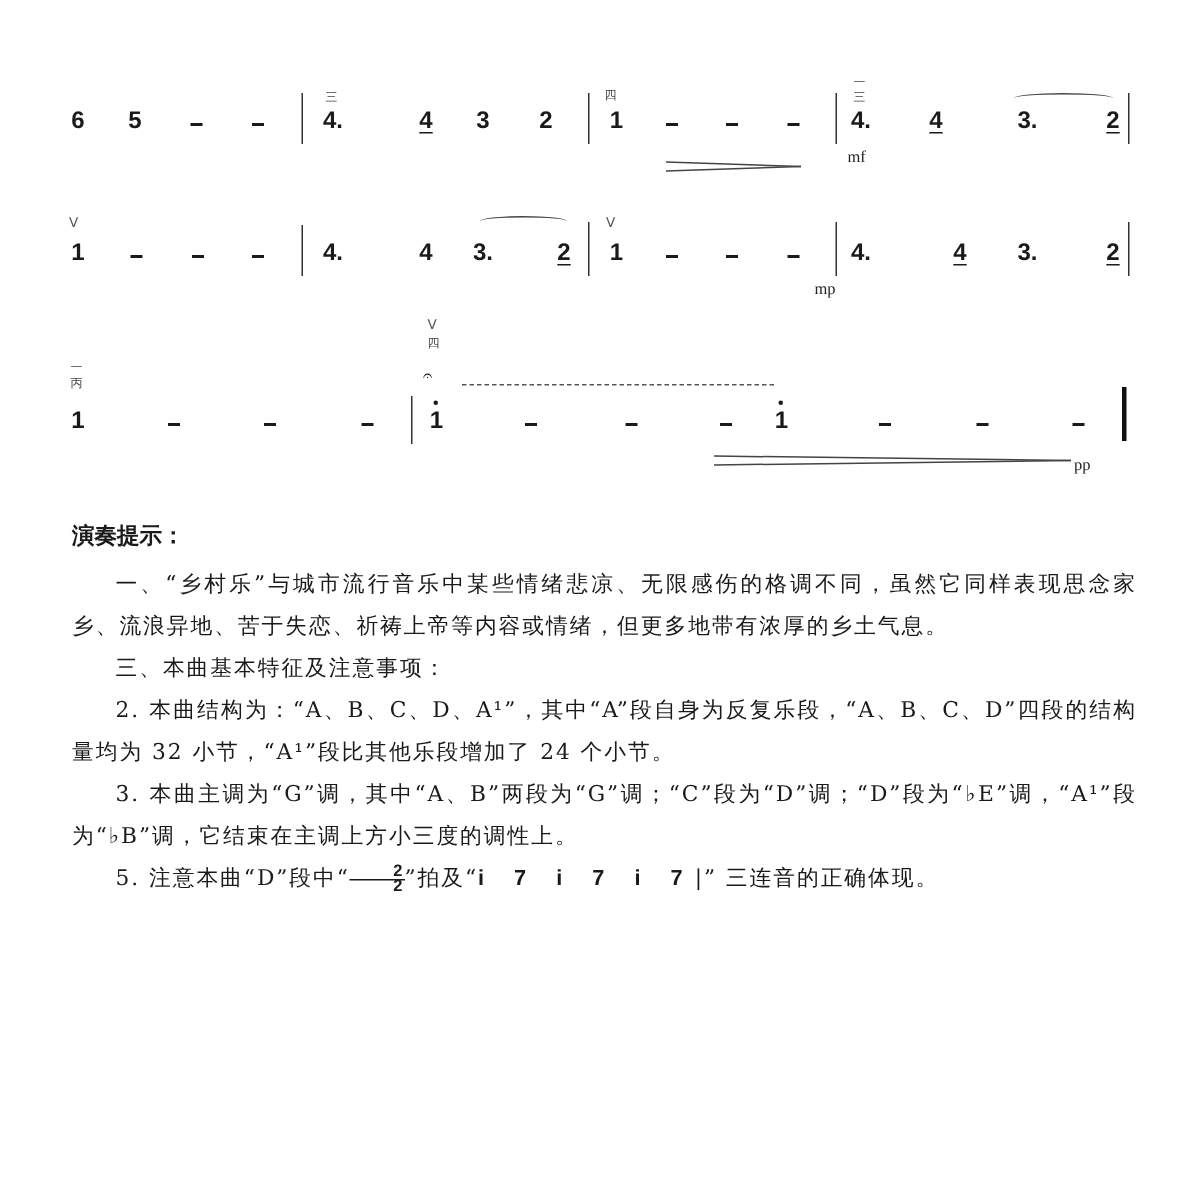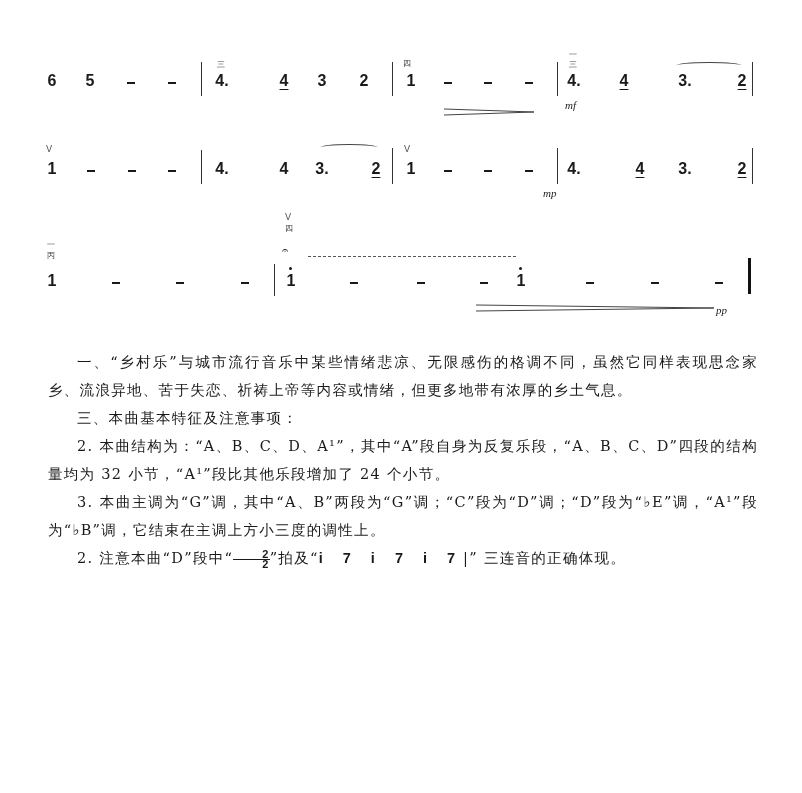--- a/index.html
+++ b/index.html
@@ -5,21 +5,21 @@
   html, body { margin: 0; padding: 0; background: #ffffff; }
   body { width: 802px; height: 793px; position: relative; overflow: hidden; color: #1a1a1a; }
   .score { position: absolute; left: 0; top: 0; width: 802px; height: 340px; }
   .note { position: absolute; font-family: "Liberation Sans", sans-serif; font-weight: bold; font-size: 16px; line-height: 18px; text-align: center; width: 16px; }
   .note.ul { text-decoration: underline; text-underline-offset: 3px; }
   .note .hi { position: absolute; left: 6px; top: -5px; width: 3px; height: 3px; border-radius: 50%; background: #1a1a1a; }
   .dash { position: absolute; width: 8px; height: 2px; background: #1a1a1a; }
   .bar { position: absolute; width: 1px; background: #333; }
   .bar.end { width: 3px; background: #111; }
   .mark { position: absolute; font-family: "DejaVu Serif", serif; font-size: 8px; color: #444; line-height: 9px; }
-  .dyn { position: absolute; font-family: "Liberation Serif", serif; font-style: italic; font-size: 11px; color: #222; }
+  .dyn { position: absolute; font-family: "Liberation Serif", serif; font-size: 11px; color: #222; }
   .breath { position: absolute; font-family: "DejaVu Sans", sans-serif; font-size: 9px; color: #555; }
   .slur { position: absolute; border-top: 1px solid #444; border-radius: 50% 50% 0 0; height: 6px; }
   .hairpin { position: absolute; }
   .fermata { position: absolute; font-family: "DejaVu Sans", sans-serif; font-size: 11px; color: #222; }
   .ext { position: absolute; border-top: 1px dashed #555; height: 0; }
 
   .text { position: absolute; left: 48px; top: 348px; width: 710px; font-family: "DejaVu Serif", serif; font-size: 14.5px; color: #1a1a1a; }
   .heading { font-family: "DejaVu Sans", sans-serif; font-weight: bold; font-size: 15px; margin: 0 0 9px 0; }
   .para { margin: 0; line-height: 28px; letter-spacing: 1.3px; text-align: justify; }
   .indent { text-indent: 2em; }
@@ -107,22 +107,23 @@
     <div class="dyn" style="left: 716px; top: 304px;">pp</div>
     <div class="hairpin" style="left: 476px; top: 298px; width: 238px; height: 8px;"><svg width="238" height="8">
         <line x1="0" y1="1" x2="238" y2="4" stroke="#444" stroke-width="1"></line>
         <line x1="0" y1="7" x2="238" y2="4" stroke="#444" stroke-width="1"></line>
       </svg></div>
     <div class="fermata" style="left: 282px; top: 244px;">𝄐</div>
     <div class="ext" style="left: 308px; top: 256px; width: 208px;"></div>
   </div>
 
 <div class="text">
+  <div class="heading">演奏提示：</div>
   <div id="paras">
       <p class="para indent">一、“乡村乐”与城市流行音乐中某些情绪悲凉、无限感伤的格调不同，虽然它同样表现思念家乡、流浪异地、苦于失恋、祈祷上帝等内容或情绪，但更多地带有浓厚的乡土气息。</p>
       <p class="para indent">三、本曲基本特征及注意事项：</p>
       <p class="para indent">2. 本曲结构为：“A、B、C、D、A¹”，其中“A”段自身为反复乐段，“A、B、C、D”四段的结构量均为 32 小节，“A¹”段比其他乐段增加了 24 个小节。</p>
       <p class="para indent">3. 本曲主调为“G”调，其中“A、B”两段为“G”调；“C”段为“D”调；“D”段为“♭E”调，“A¹”段为“♭B”调，它结束在主调上方小三度的调性上。</p>
     </div>
   <p class="para indent">
-    <span>2. 注意本曲“D”段中“</span><span class="frac"><span class="num">2</span><span>2</span></span><span>”拍及“</span><span class="inline-note">i 7 i 7 i 7</span><span>|” 三连音的正确体现。</span>
+    <span>5. 注意本曲“D”段中“</span><span class="frac"><span class="num">2</span><span>2</span></span><span>”拍及“</span><span class="inline-note">i 7 i 7 i 7</span><span>|” 三连音的正确体现。</span>
   </p>
 </div>
 
 </body></html>

